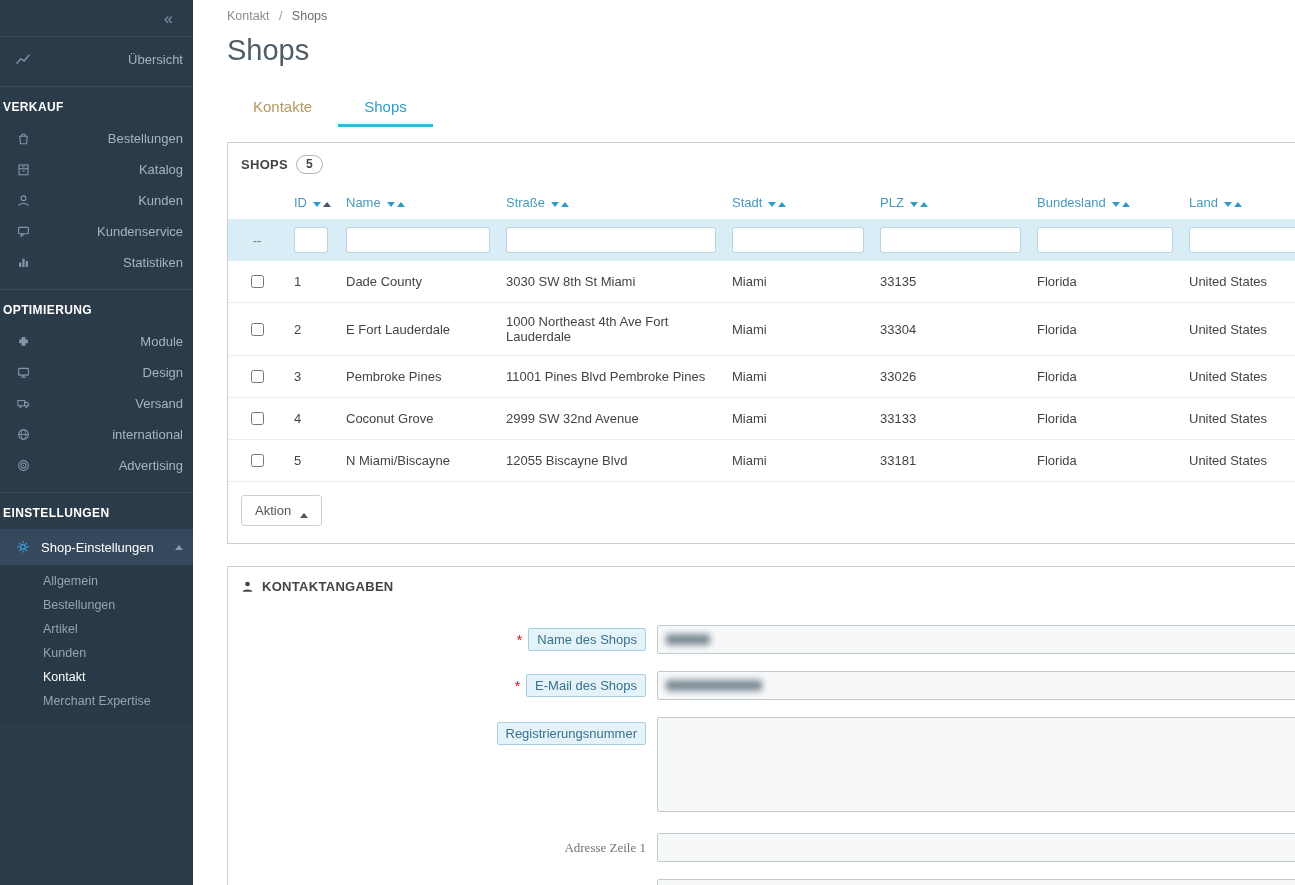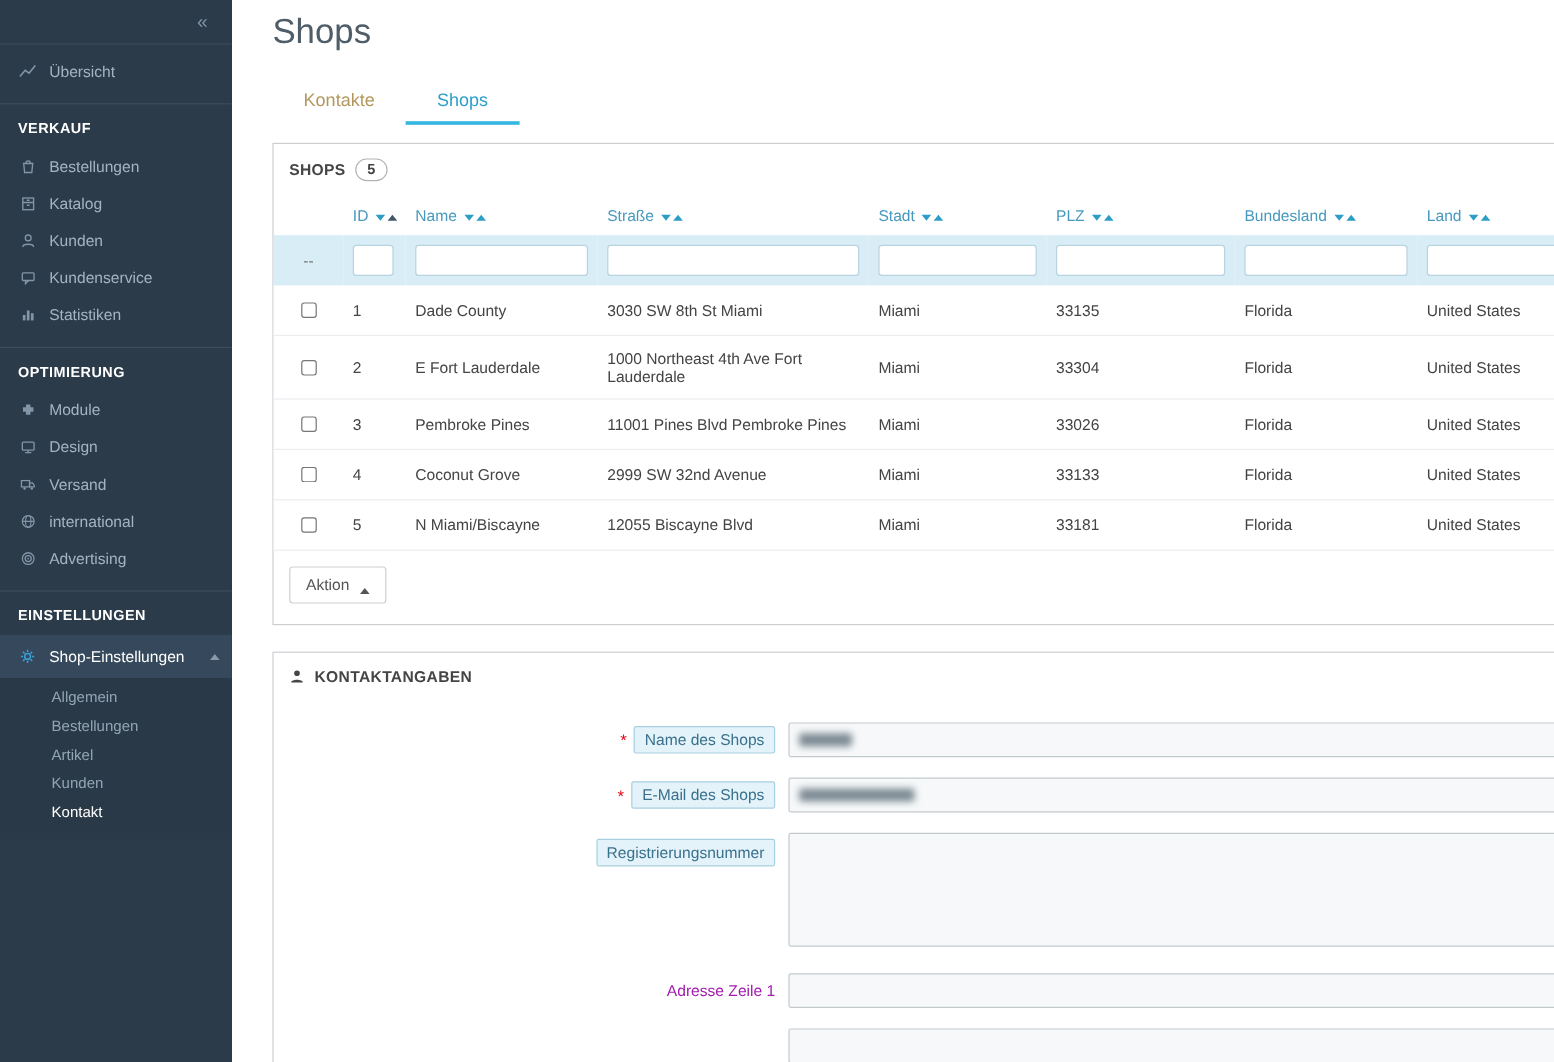--- a/index.html
+++ b/index.html
@@ -15,27 +15,27 @@
     position:fixed; left:0; top:0; width:193px; height:885px;
     background:#2c3b4a; z-index:10;
   }
   .collapse-row {
     padding:10px 20px 8px; text-align:right;
     border-bottom:1px solid rgba(255,255,255,0.07);
   }
   .collapse-btn { color:#8396a6; font-size:16px; cursor:pointer; }
   .side-item {
     display:flex; align-items:center; gap:10px;
-    padding:8px 10px 8px 15px; font-size:13px; color:#a6b3c0; cursor:pointer;
+    padding:8px 10px 8px 15px; font-size:13px; color:#a6b3c0; cursor:pointer;justify-content:space-between;
   }
   .side-item .icn { color:#8296a7; display:inline-flex; width:16px; justify-content:center; }
   .side-section { border-top:1px solid #3d4c5b; margin-top:11px; padding-top:13px; }
   .side-section-title {
     color:#ffffff; font-weight:bold; font-size:12px;
-    padding:0 15px 9px; letter-spacing:0.4px;
+    padding:0 3px 9px; letter-spacing:0.4px;
   }
   .side-item.active-parent {
     background:#35485c; color:#ffffff; padding-top:10px; padding-bottom:10px;
   }
   .side-item.active-parent .icn { color:#3b9fd6; }
   .side-item .spacer { flex:1; }
   .subnav { background:#2a3947; padding:4px 0 10px; }
   .sub-item {
     padding:5px 10px 5px 43px; font-size:12.5px; color:#93a5b3; cursor:pointer;
   }
@@ -126,21 +126,21 @@
   .label-col {
     width:418px; display:flex; justify-content:flex-end; align-items:center; gap:6px;
     flex-shrink:0;
   }
   .field-col { flex:1; margin-left:11px; padding-right:20px; }
   .req { color:#e40613; font-size:14px; }
   .chip {
     background:#e4f2f9; border:1px solid #a7cfe0; color:#39718c;
     padding:3px 8px; border-radius:2px; font-size:13px; white-space:nowrap;
   }
-  .plain-label { font-size:13px; color:#a21caf; }
+  .plain-label { font-size:13px; color:#737373;font-family:Liberation Serif, serif; }
   .form-input {
     width:100%; height:29px; background:#f6f8f9; border:1px solid #c3cacd;
     border-radius:2px; padding:0 8px; font-size:13px; color:#444; outline:none;
   }
   .form-input.fake { display:flex; align-items:center; }
   textarea.form-input { height:95px; resize:none; padding-top:6px; }
   .redact {
     display:inline-block; height:11px; background:#7d8b94;
     filter:blur(3px); border-radius:2px;
   }
@@ -283,26 +283,32 @@
       <span>Shop-Einstellungen</span>
       <span class="spacer"></span>
       <i class="car up grey"></i>
     </div>
     <div class="subnav">
       <div class="sub-item">Allgemein</div>
       <div class="sub-item">Bestellungen</div>
       <div class="sub-item">Artikel</div>
       <div class="sub-item">Kunden</div>
       <div class="sub-item active">Kontakt</div>
+      <div class="sub-item">Merchant Expertise</div>
     </div>
   </div>
 </div>
 
 <div class="main">
 
+  <div class="breadcrumb">
+    <span class="crumb">Kontakt</span>
+    <span class="sep">/</span>
+    <span class="crumb current">Shops</span>
+  </div>
 
   <div class="page-title">Shops</div>
 
   <div class="tabs">
     <div class="tab">Kontakte</div>
     <div class="tab active">Shops</div>
   </div>
 
   <div class="content">
 

